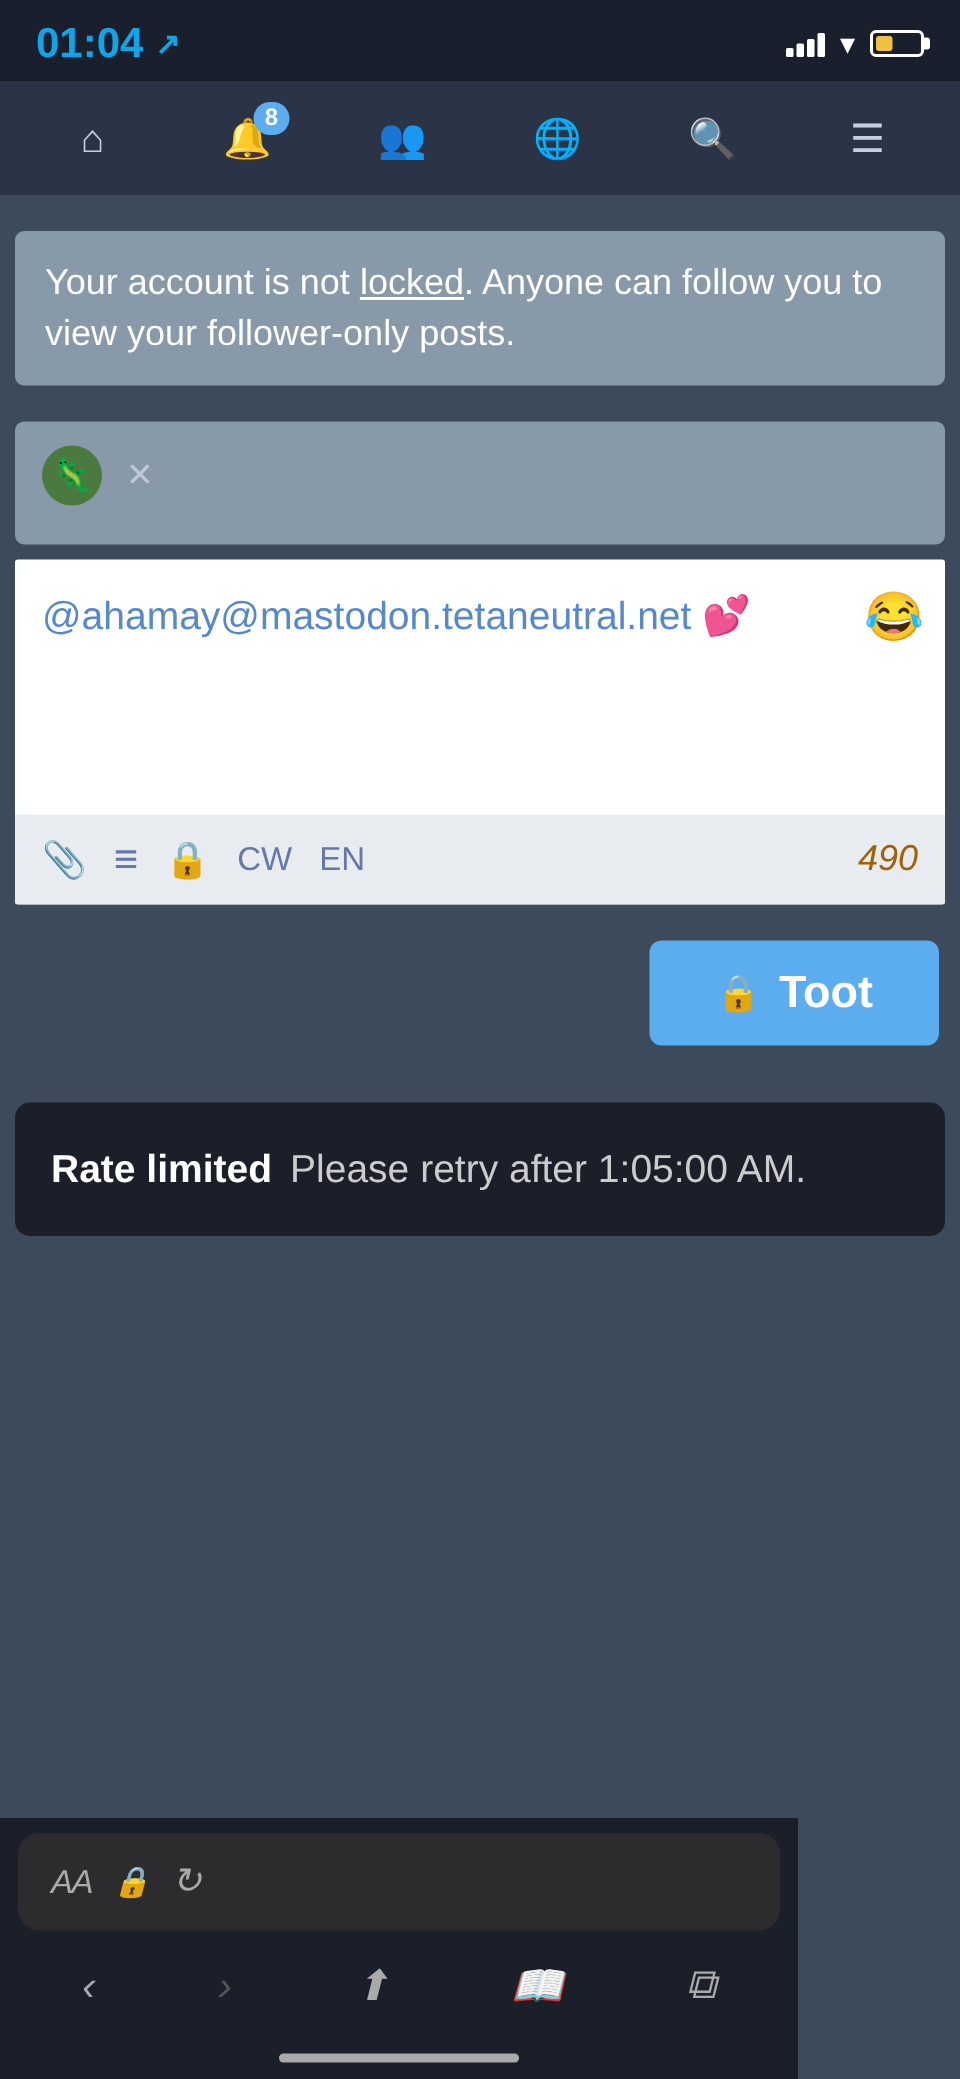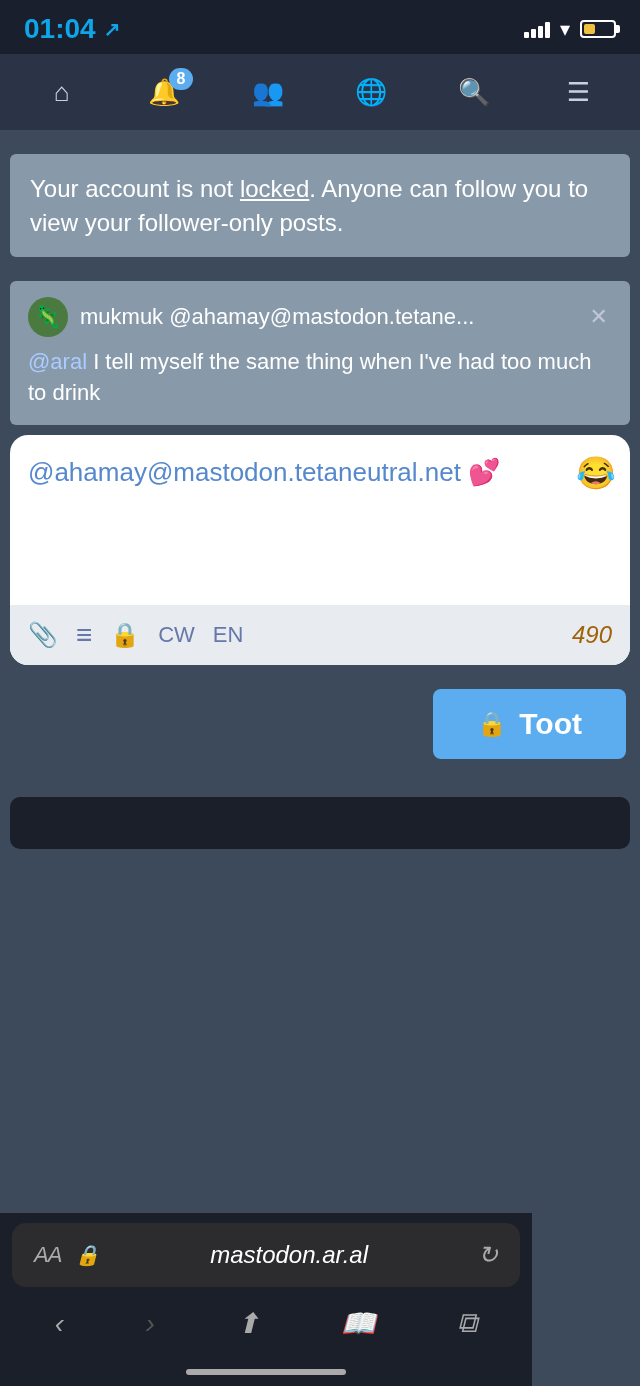--- a/index.html
+++ b/index.html
@@ -186,21 +186,21 @@
       line-height: 1.4;
     }
     .reply-text .mention {
       color: #aaccff;
     }
 
     
     .compose-area {
       background: #fff;
       margin: 10px 10px;
-      border-radius: 18px;
+      border-radius: 2px;
       overflow: hidden;
     }
     .compose-text {
       padding: 18px 18px 14px;
       min-height: 170px;
       font-size: 26px;
       color: #222;
       line-height: 1.5;
       position: relative;
     }
@@ -407,25 +407,21 @@
 
   <div class="alert-banner">
     <span>Your account is not </span><a>locked</a><span>. Anyone can follow you to view your follower-only posts.</span>
   </div>
 
   <div class="reply-preview">
     <div class="reply-header">
       <div class="avatar">
         <span>🦎</span>
       </div>
-      <span class="reply-username">mukmuk @ahamay@mastodon.tetane...</span>
       <span class="close-btn">✕</span>
-    </div>
-    <div class="reply-text">
-      <span class="mention">@aral</span><span> I tell myself the same thing when I've had too much to drink</span>
     </div>
   </div>
 
   <div class="compose-area">
     <div class="compose-text">
       <span class="compose-mention">@ahamay@mastodon.tetaneutral.net</span>
       <span class="compose-emoji">💕</span>
       <span class="compose-emoji-btn">😂</span>
     </div>
     <div class="compose-toolbar">
@@ -439,30 +435,31 @@
   </div>
 
   <div class="toot-btn-row">
     <button class="toot-btn">
       <span class="toot-lock-icon">🔒</span>
       <span>Toot</span>
     </button>
   </div>
 
   <div class="rate-limit">
+    <span class="rate-limit-bold">Rate limited</span>
+    <span class="rate-limit-text"> Please retry after 1:05:00 AM.</span>
   </div>
 
   <div class="spacer"></div>
 </div>
 
 <div class="browser-bar">
   <div class="browser-url-row">
     <span class="browser-aa">AA</span>
     <span class="browser-lock">🔒</span>
-    <span class="browser-url-text">mastodon.ar.al</span>
     <span class="browser-reload">↻</span>
   </div>
   <div class="browser-nav-row">
     <span class="browser-nav-btn">‹</span>
     <span class="browser-nav-btn disabled">›</span>
     <span class="browser-nav-btn">⬆</span>
     <span class="browser-nav-btn">📖</span>
     <span class="browser-nav-btn">⧉</span>
   </div>
   <div class="home-indicator">

